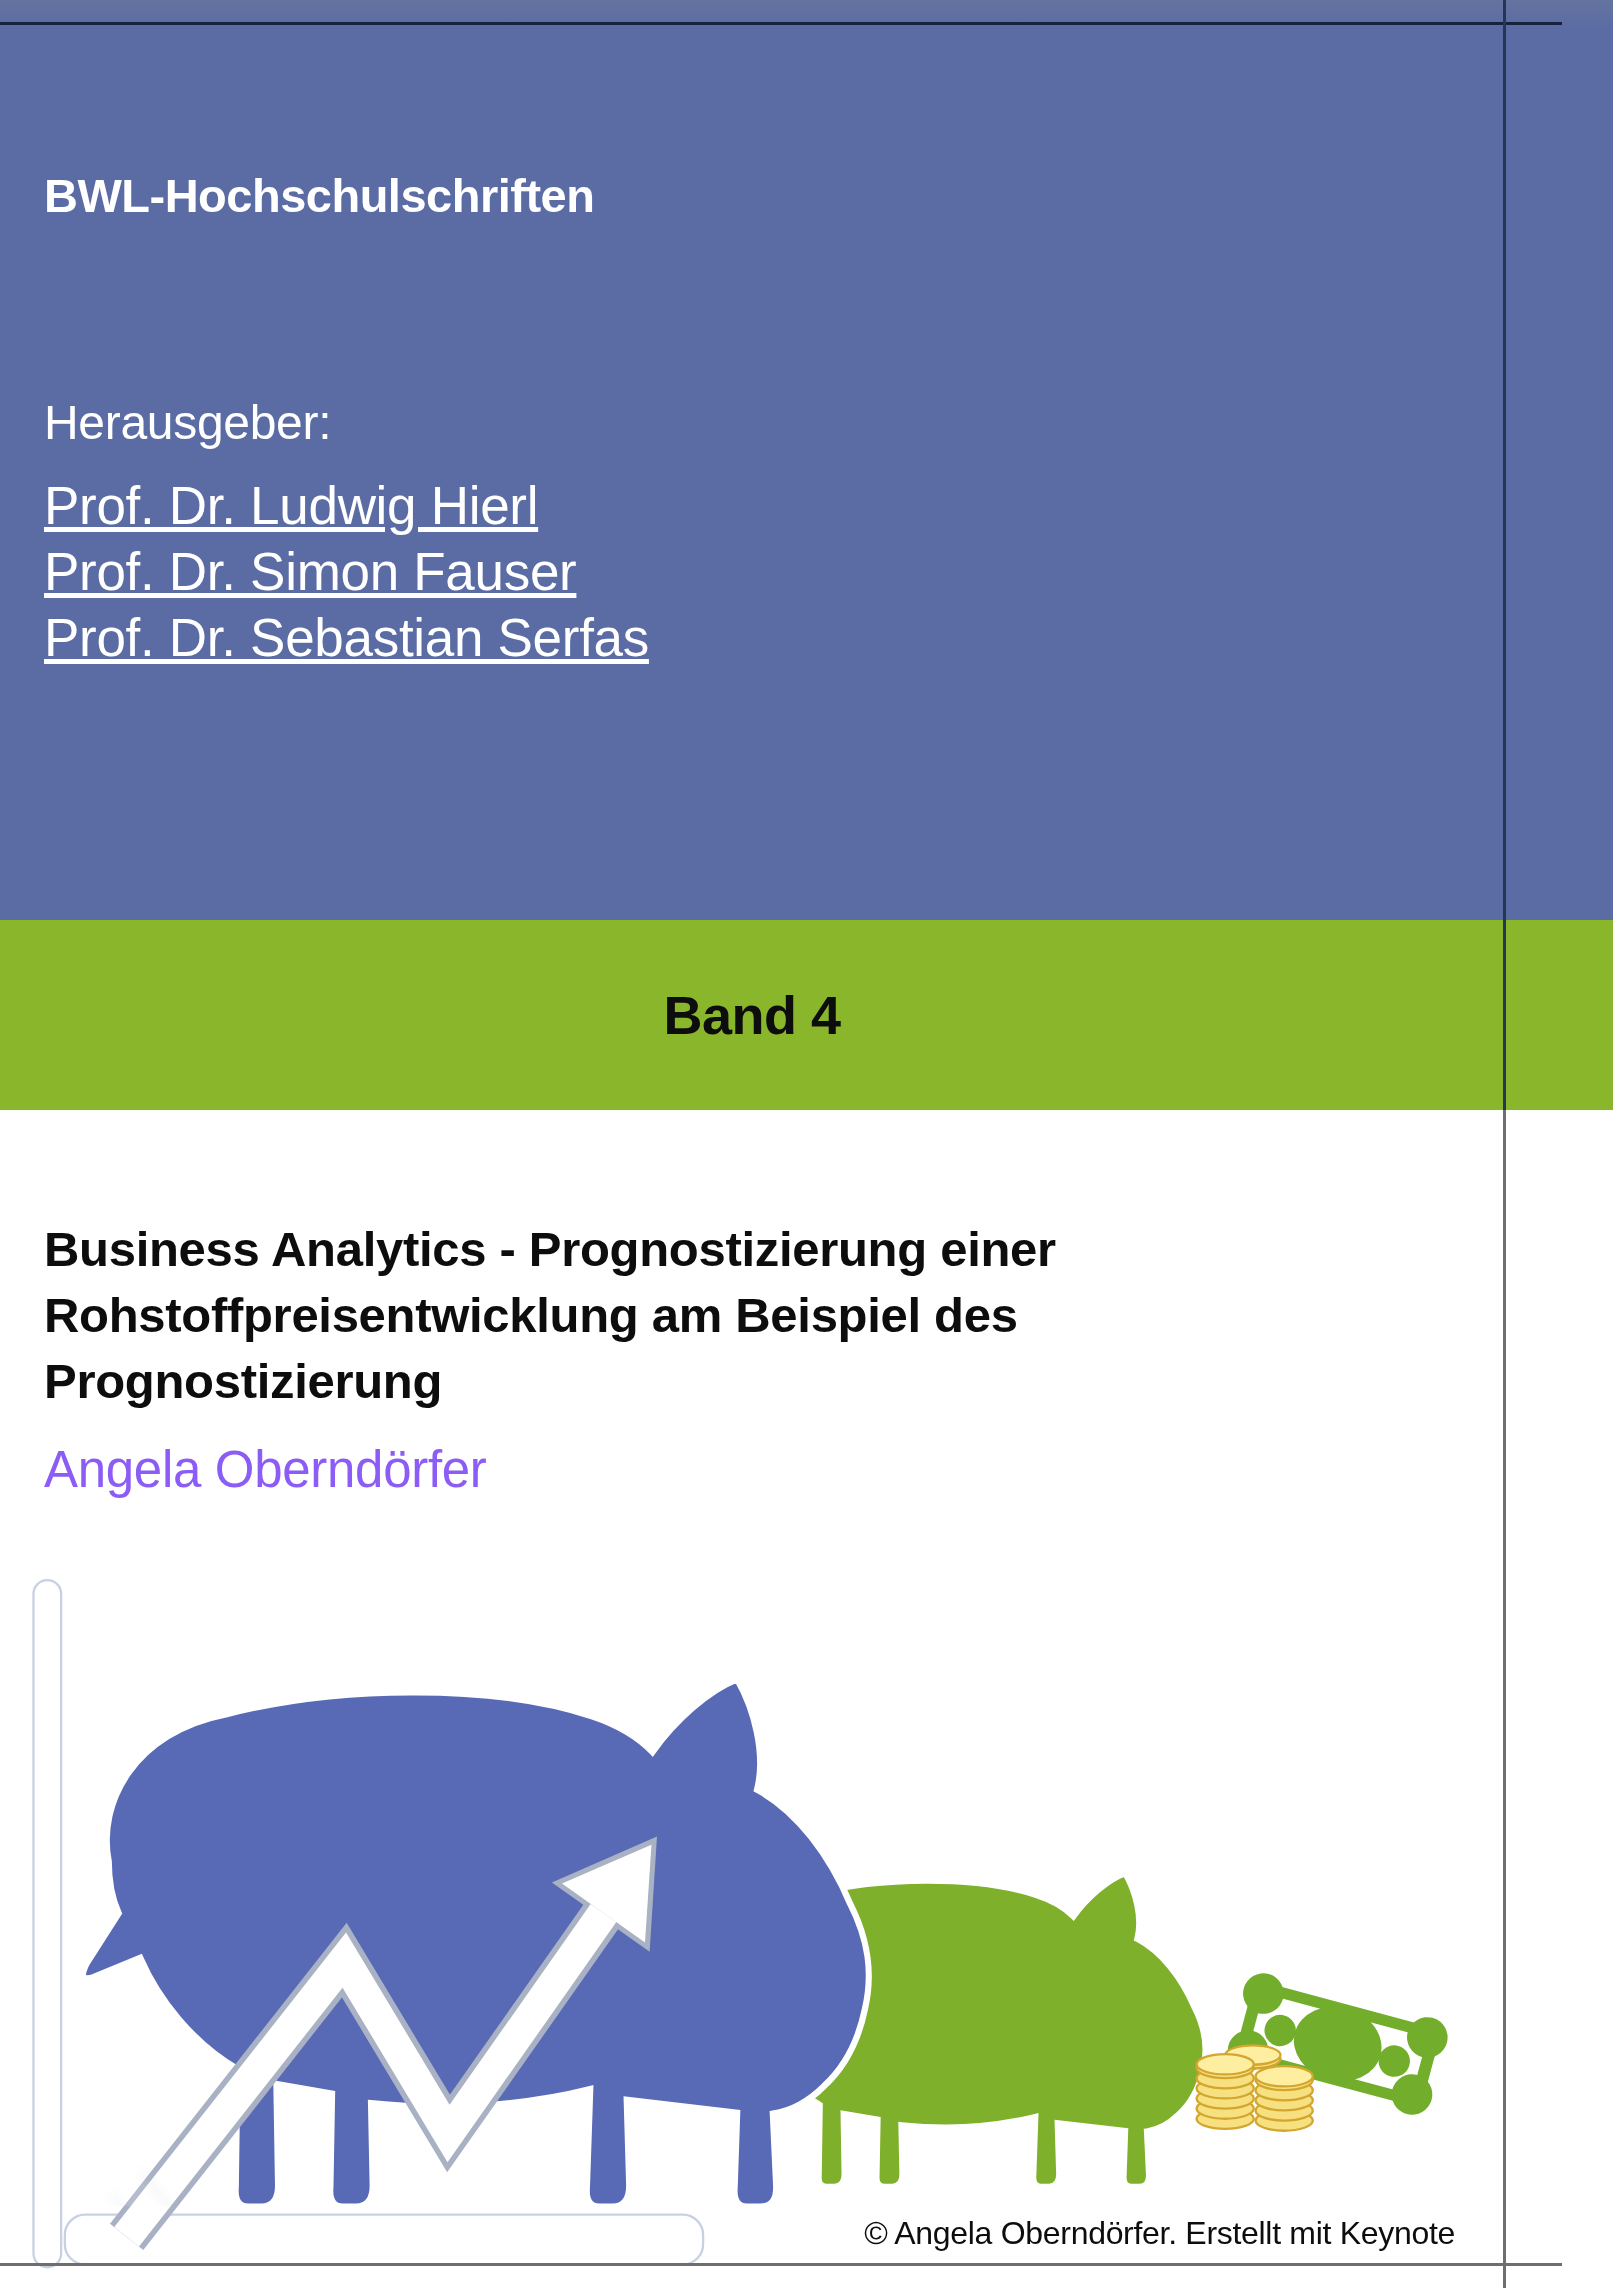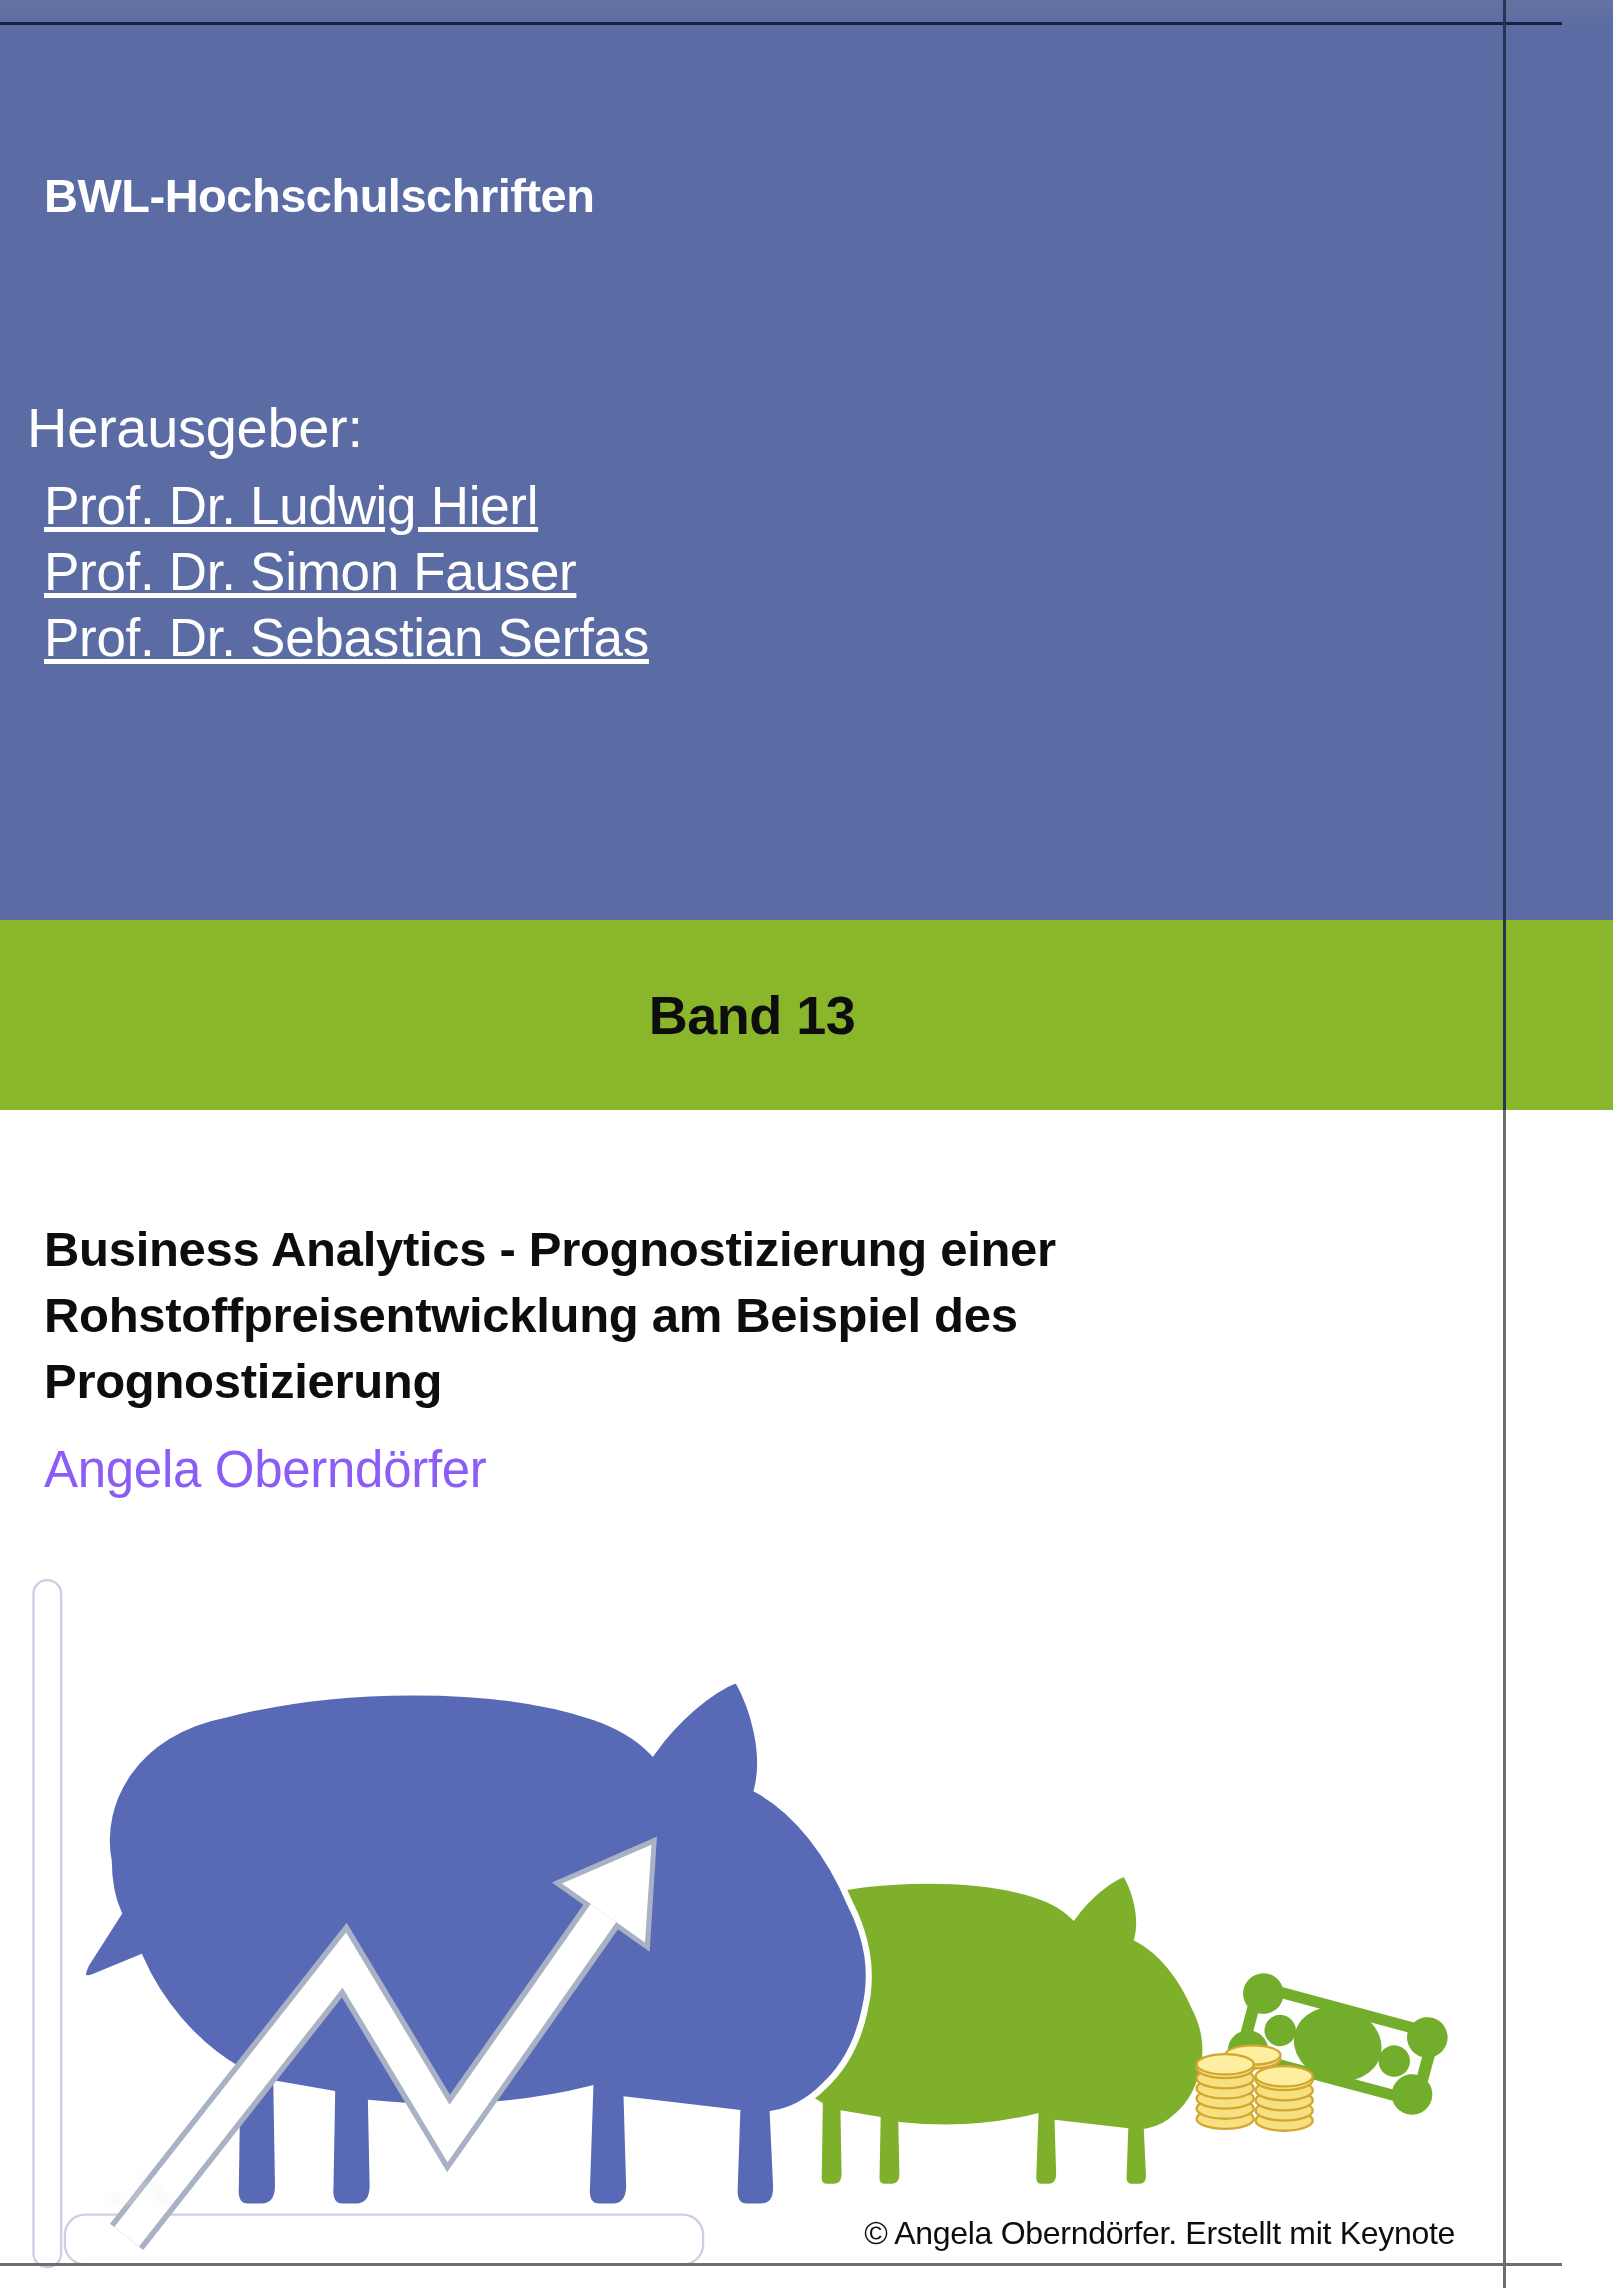--- a/index.html
+++ b/index.html
@@ -22,22 +22,22 @@
   .trim-h-top{position:absolute;left:0;top:22px;width:1562px;height:2.8px;background:#16233f;z-index:30;}
   .trim-v-upper{position:absolute;left:1503px;top:0;width:2.8px;height:1110px;background:#253655;z-index:30;}
   .trim-v-lower{position:absolute;left:1503px;top:1110px;width:2.8px;height:1179px;background:#6e6e6e;z-index:30;}
   .trim-h-bottom{position:absolute;left:0;top:2263px;width:1562px;height:2.8px;background:#6e6e6e;z-index:30;}
   
   .series-title{
     position:absolute;left:44px;top:168px;
     font-size:47px;font-weight:bold;color:#ffffff;letter-spacing:-0.5px;
   }
   .editors-label{
-    position:absolute;left:27px;top:395px;
-    font-size:56px;color:#ffffff;letter-spacing:-0.3px;
+    position:absolute;left:44px;top:395px;
+    font-size:48px;color:#ffffff;letter-spacing:-0.3px;
   }
   .editors{
     position:absolute;left:44px;top:473px;
     font-size:53px;color:#ffffff;line-height:66px;letter-spacing:-0.3px;text-decoration:underline;
   }
   
   .band-label{
     width:1504px;text-align:center;
     font-size:54px;font-weight:bold;color:#0d0d0d;letter-spacing:-0.5px;
   }
@@ -69,21 +69,21 @@
 
   <div class="editors-label">Herausgeber:</div>
 
   <div class="editors">
     <div>Prof. Dr. Ludwig Hierl</div>
     <div>Prof. Dr. Simon Fauser</div>
     <div>Prof. Dr. Sebastian Serfas</div>
   </div>
 
   <div class="green-band">
-    <div class="band-label">Band 13</div>
+    <div class="band-label">Band 4</div>
   </div>
 
   <div class="book-title">
     <div>Business Analytics - Prognostizierung einer</div>
     <div>Rohstoffpreisentwicklung am Beispiel des</div>
     <div>Prognostizierung</div>
   </div>
 
   <div class="book-author">Angela Oberndörfer</div>
 

